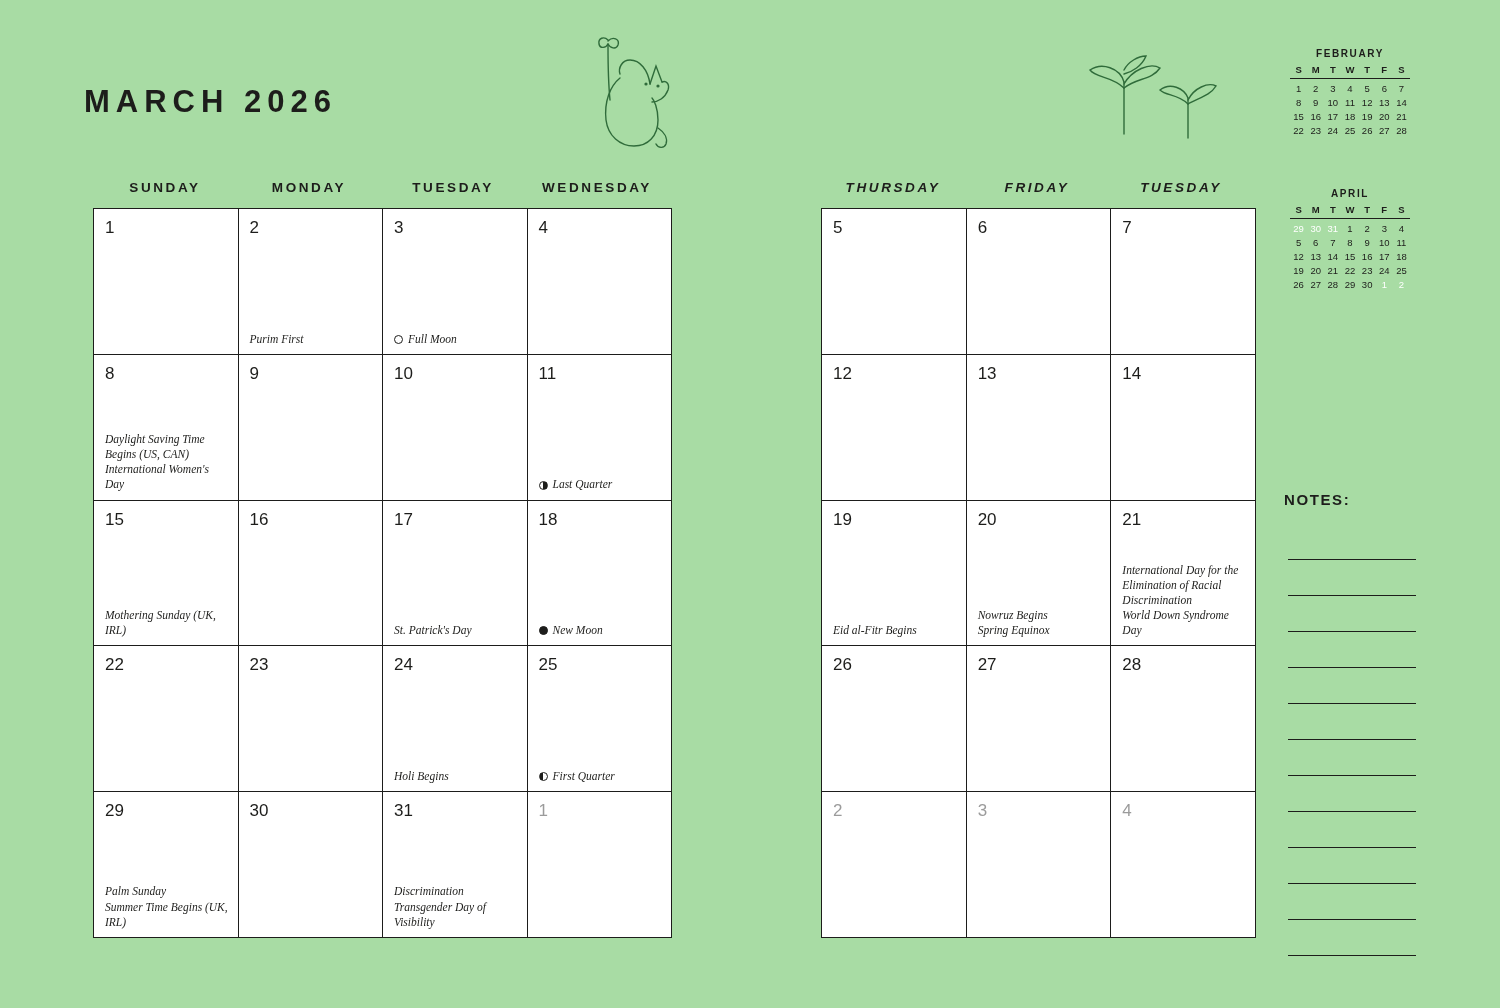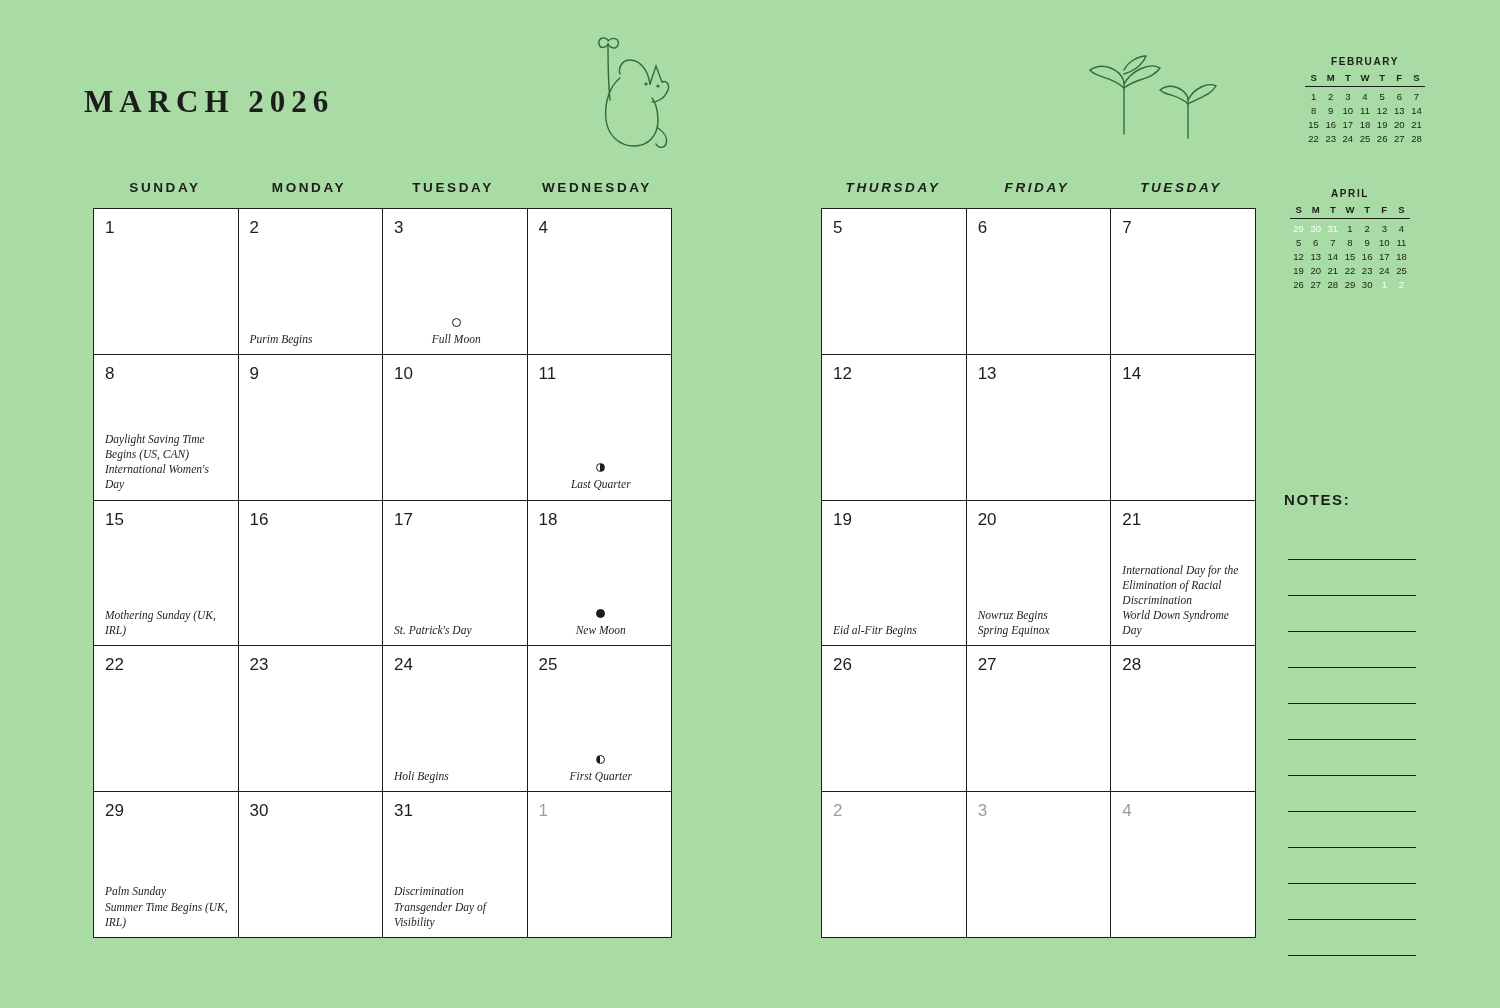--- a/index.html
+++ b/index.html
@@ -21,21 +21,21 @@
 
   
   .month-title {
     position: absolute;
     left: 84px;
     top: 84px;
     font-size: 31px;
     letter-spacing: 6px;
     font-weight: bold;
     color: #1d1d1b;
-    font-family: Liberation Serif, serif;
+    font-family: Liberation Sans, sans-serif;
   }
 
   
   .doodle-cat {
     position: absolute;
     left: 560px;
     top: 28px;
   }
   .doodle-plants {
     position: absolute;
@@ -107,21 +107,20 @@
     font-style: italic;
     font-size: 11.5px;
     line-height: 1.32;
     color: #1d1d1b;
   }
   .ev { display: block; }
   .ev-moon {
     display: flex;
     align-items: center;
     gap: 5px;
-    flex-direction: column;
   }
   .moon {
     display: inline-block;
     width: 9px;
     height: 9px;
     border-radius: 50%;
     border: 1px solid #1d1d1b;
     flex: none;
     box-sizing: border-box;
   }
@@ -129,21 +128,21 @@
   .moon.new   { background: #1d1d1b; }
   .moon.last  { background: linear-gradient(to right, #ffffff 50%, #1d1d1b 50%); }
   .moon.first { background: linear-gradient(to right, #1d1d1b 50%, #ffffff 50%); }
 
   
   .mini {
     position: absolute;
     width: 120px;
     color: #1d1d1b;
   }
-  .mini-feb { left: 1290px; top: 56px; margin-left: 15px; }
+  .mini-feb { left: 1290px; top: 48px; }
   .mini-apr { left: 1290px; top: 188px; }
   .mini-title {
     font-size: 10px;
     letter-spacing: 1.6px;
     font-weight: bold;
     text-align: center;
     margin-bottom: 5px;
   }
   .mini-dows {
     display: grid;
@@ -232,21 +231,21 @@
     <div class="dow">TUESDAY</div>
   </div>
 
   <div class="grid grid-left" id="grid-left">
       <div class="cell">
         <div class="daynum">1</div>
       </div>
       <div class="cell">
         <div class="daynum">2</div>
         <div class="events">
-          <div class="ev">Purim Begins</div>
+          <div class="ev">Purim First</div>
         </div>
       </div>
       <div class="cell">
         <div class="daynum">3</div>
         <div class="events">
           <div class="ev ev-moon">
             <span class="moon full"></span>
             <span>Full Moon</span>
           </div>
         </div>

